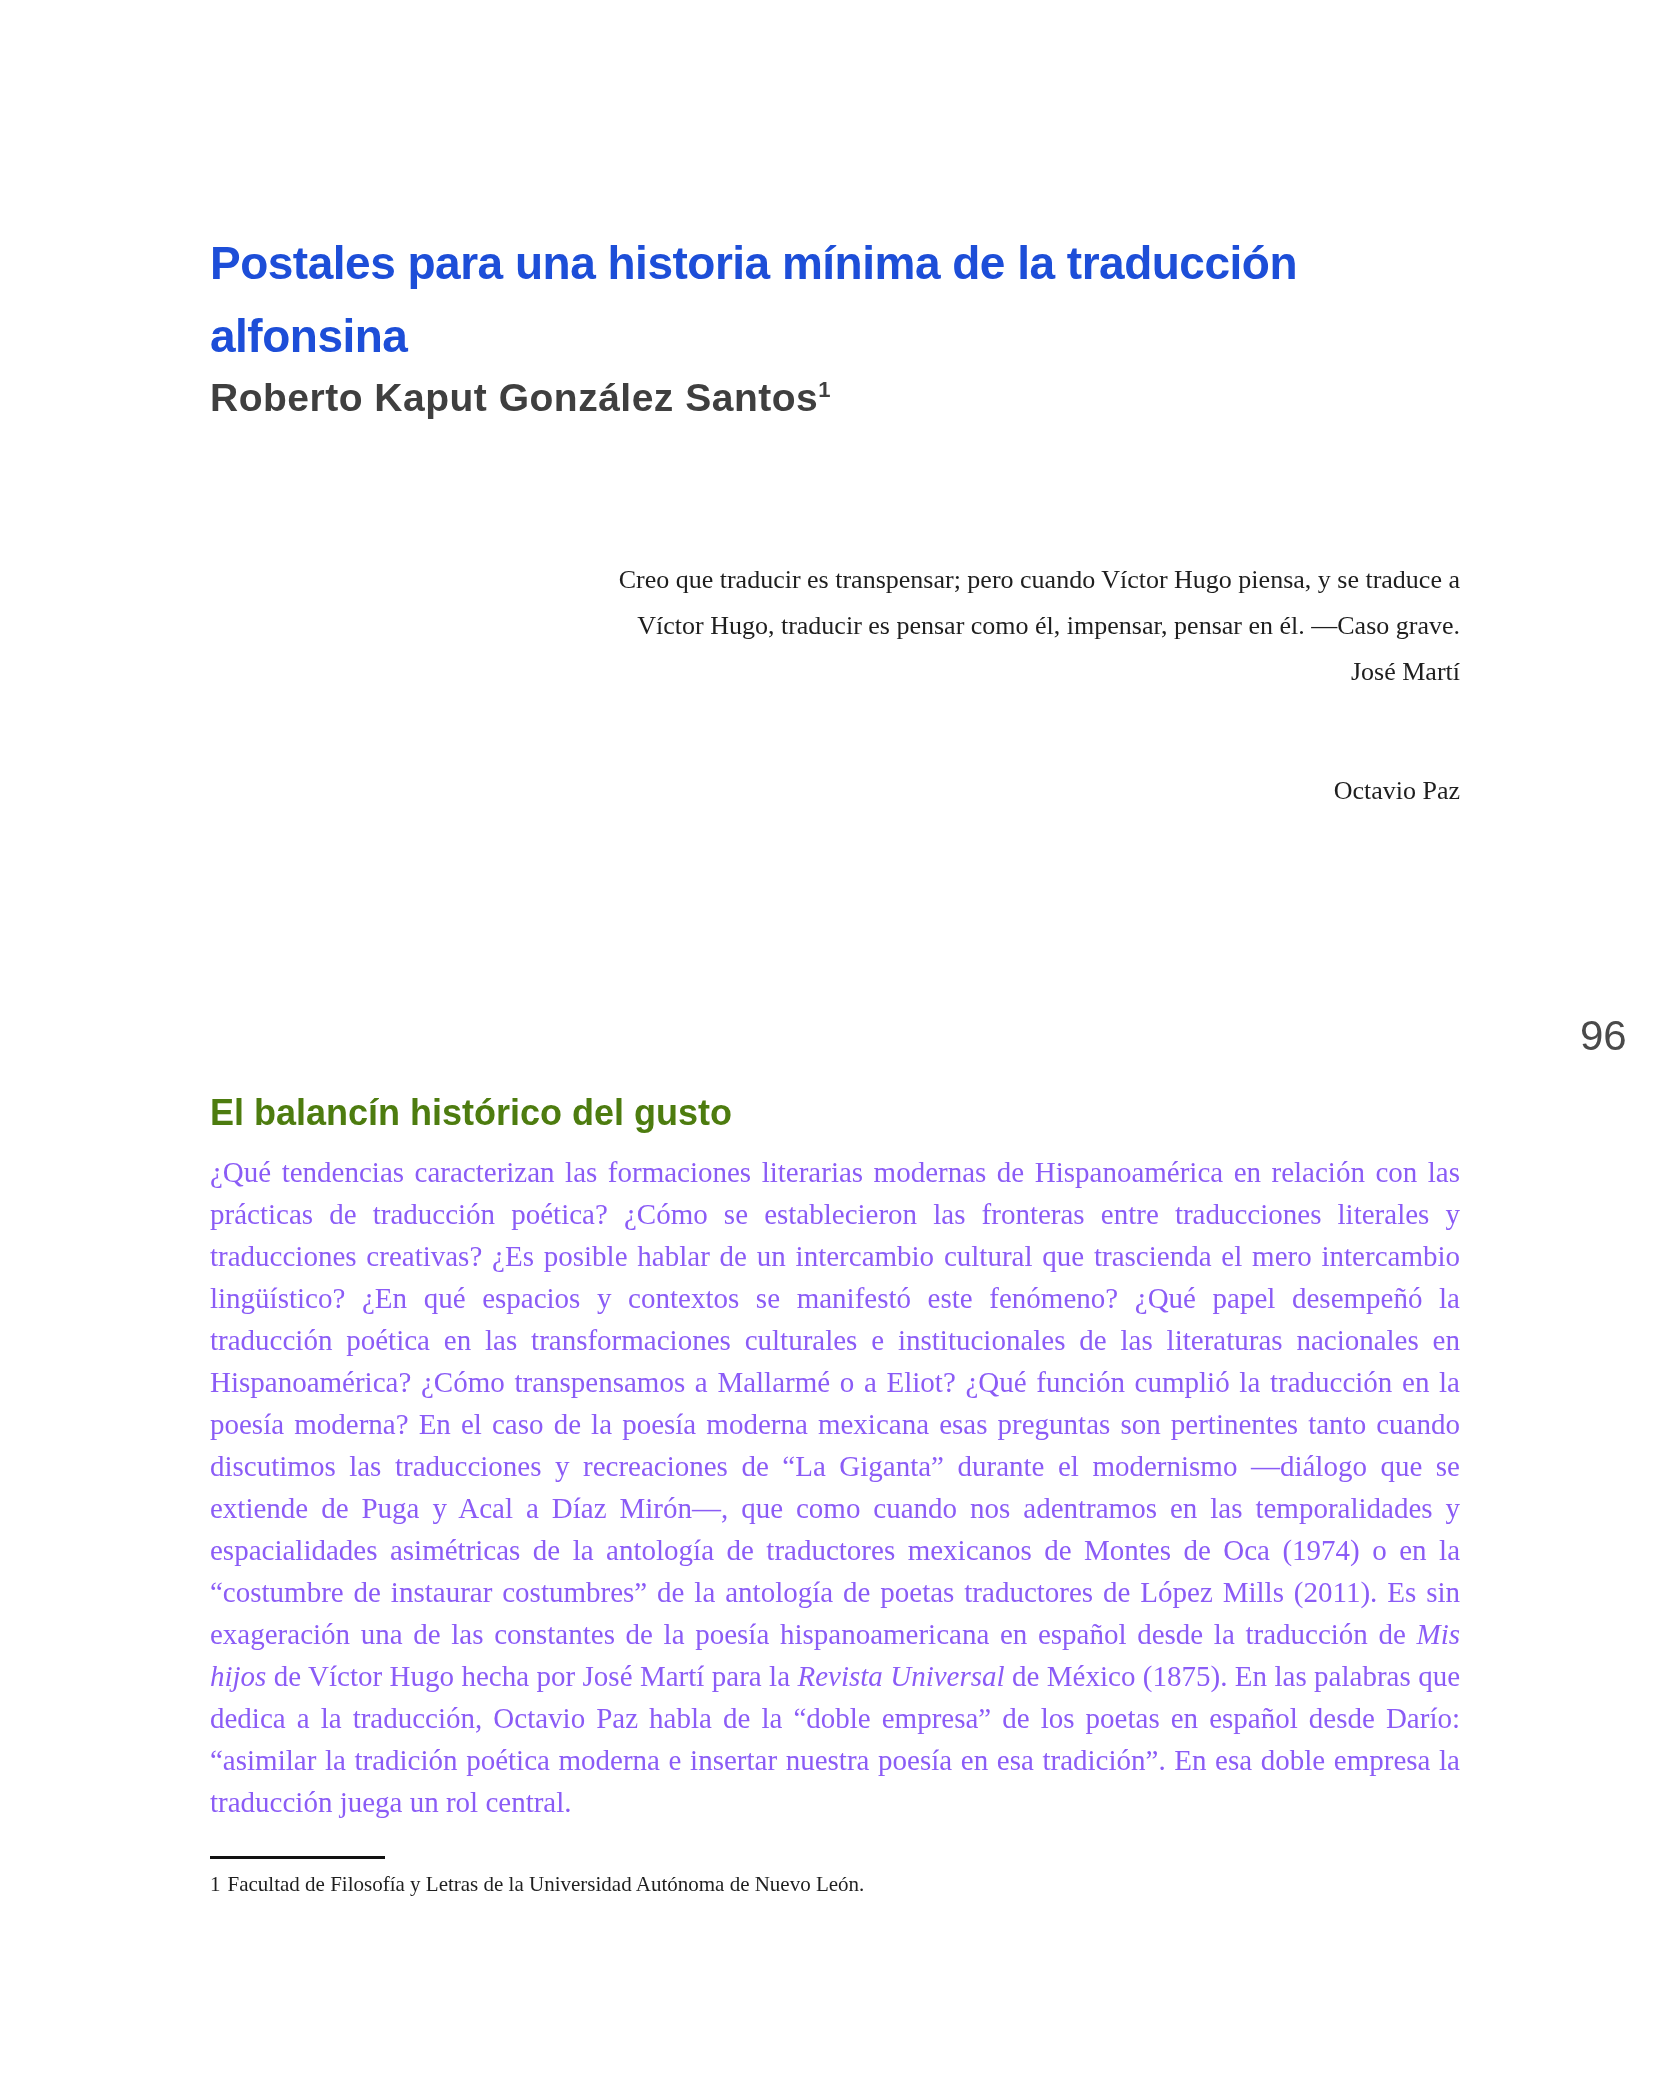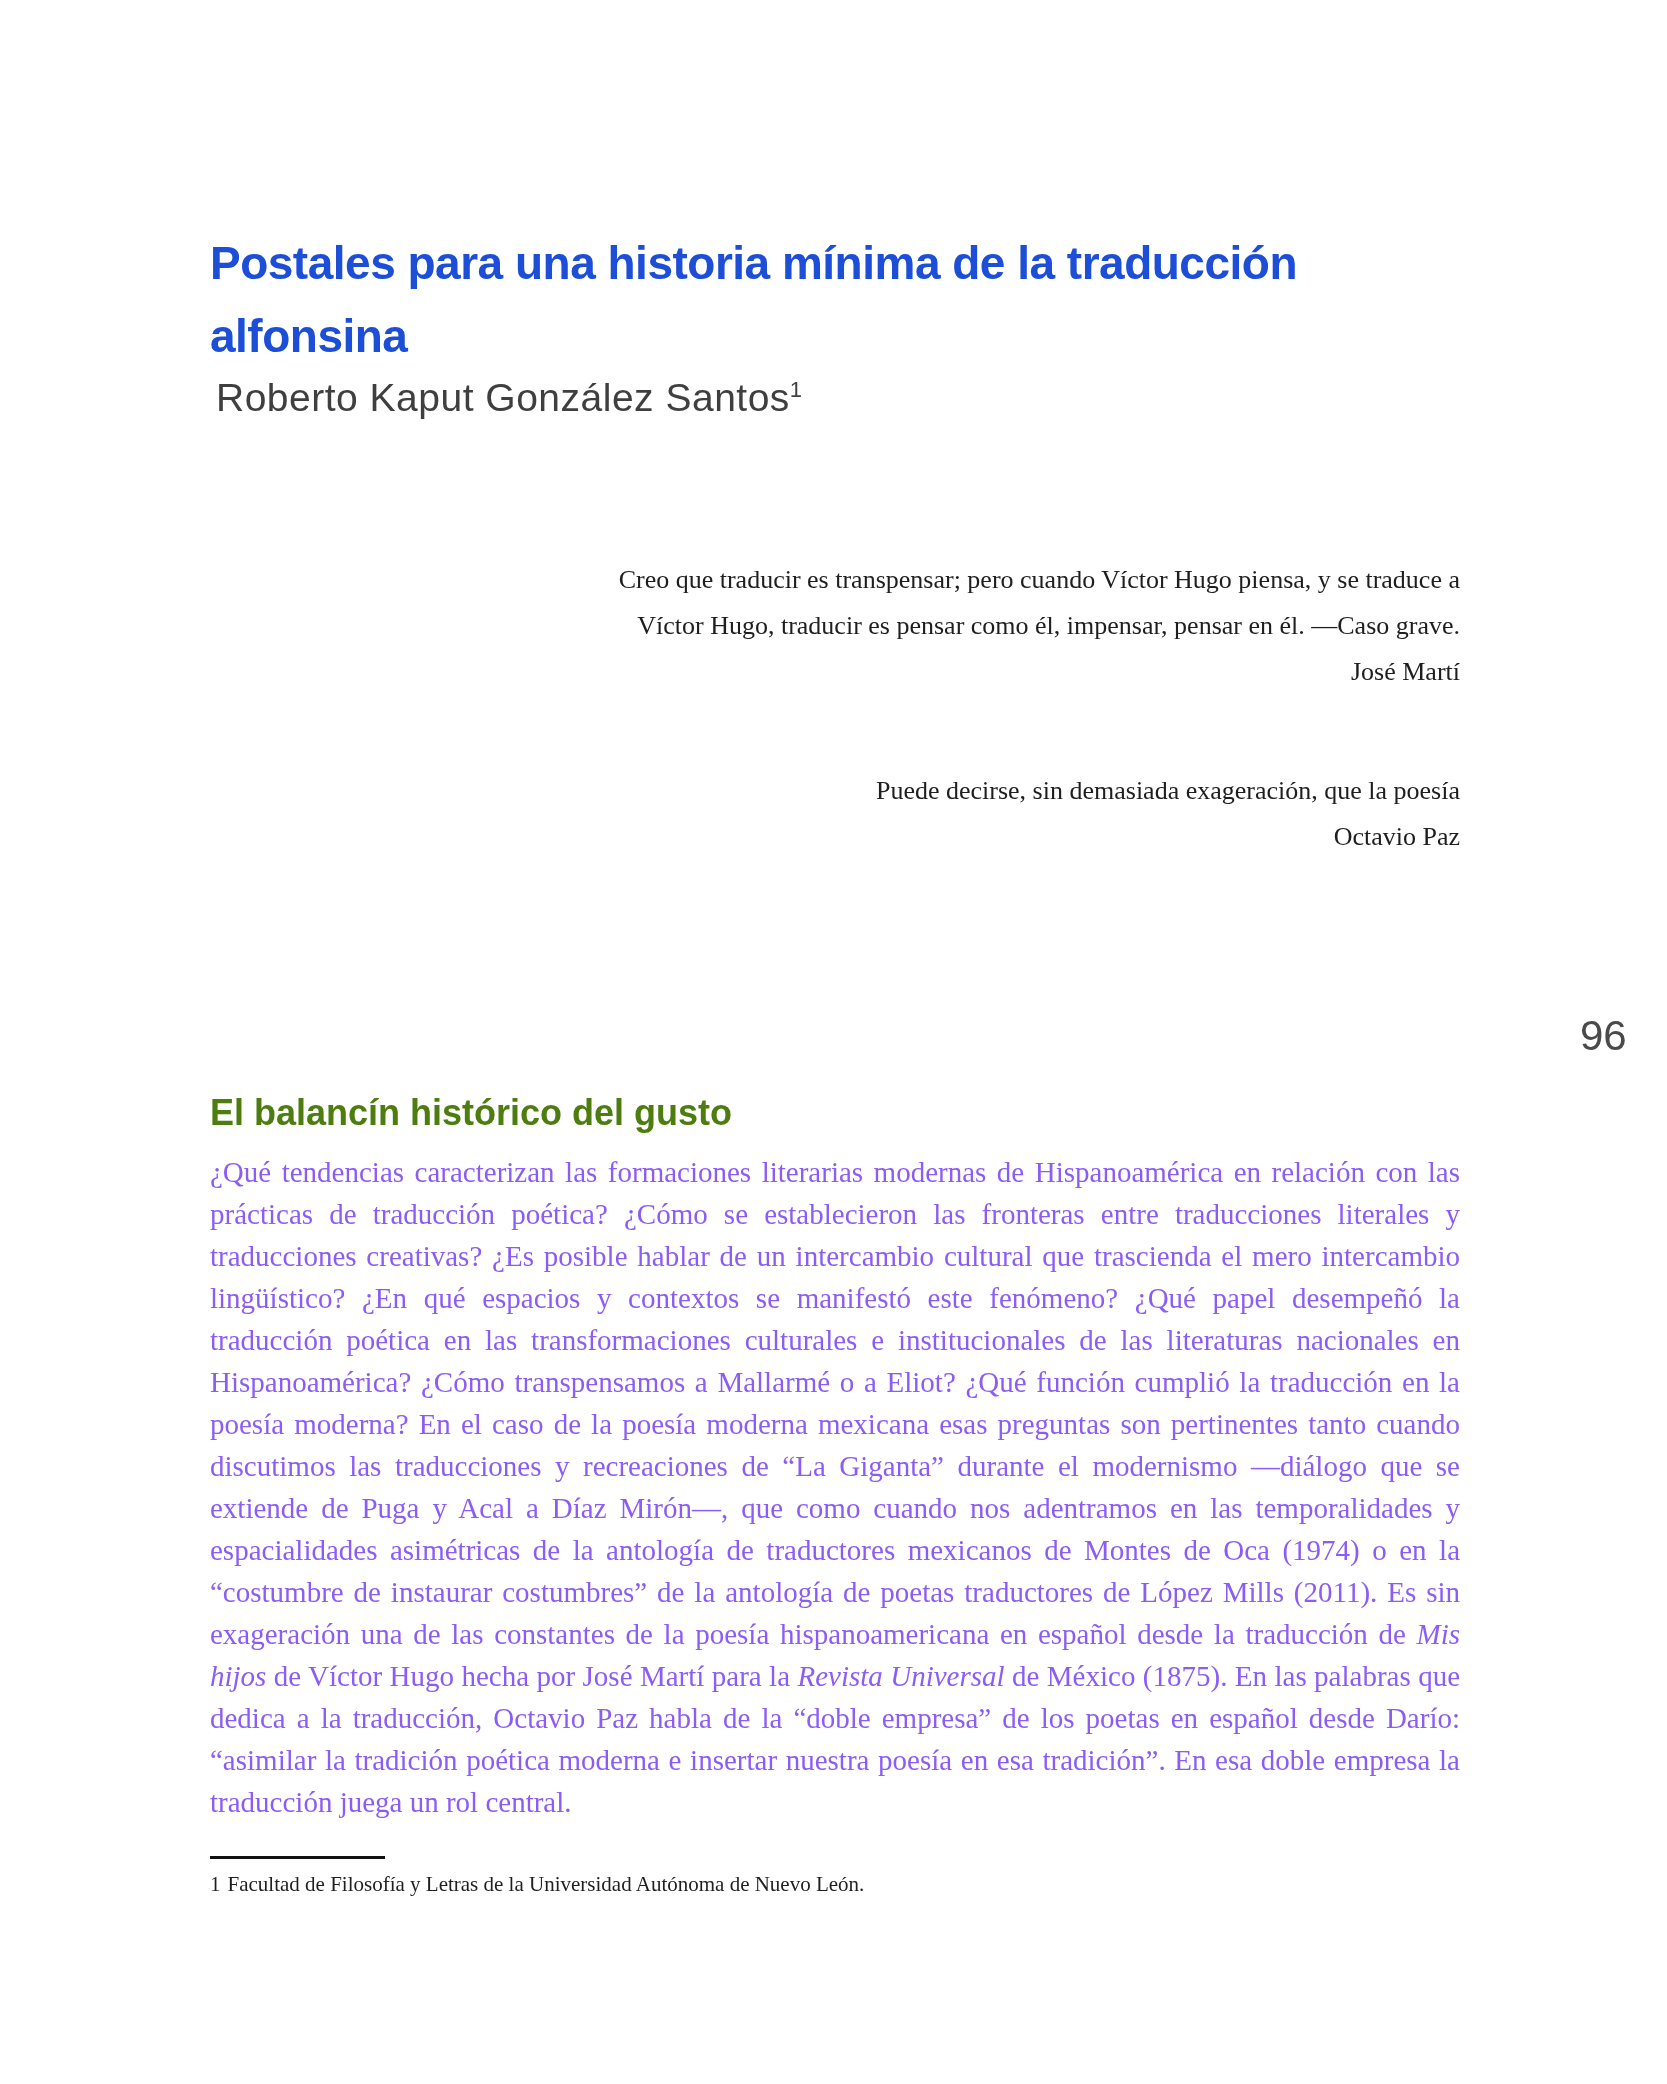--- a/index.html
+++ b/index.html
@@ -26,24 +26,24 @@
     font-weight: 700;
     font-size: 46px;
     line-height: 73px;
     letter-spacing: -0.5px;
     color: #1d4ed8;
   }
 
   
   .article-author {
     position: absolute;
-    left: 216px;
+    left: 210px;
     top: 376px;
     font-family: "Liberation Sans", sans-serif;
-    font-weight: 400;
+    font-weight: 700;
     font-size: 39px;
     letter-spacing: 0.5px;
     color: #3f3f3f;
   }
   .article-author sup {
     font-size: 22px;
     vertical-align: super;
     line-height: 0;
   }
 
@@ -132,21 +132,20 @@
     <span>Roberto Kaput González Santos</span><sup>1</sup>
   </div>
 
   <div class="epigraph epigraph-1">
       <div>Creo que traducir es transpensar; pero cuando Víctor Hugo piensa, y se traduce a</div>
       <div>Víctor Hugo, traducir es pensar como él, impensar, pensar en él. —Caso grave.</div>
       <div class="attribution">José Martí</div>
     </div>
 
   <div class="epigraph epigraph-2">
-      <div>Puede decirse, sin demasiada exageración, que la poesía</div>
       <div class="attribution">Octavio Paz</div>
     </div>
 
   <div class="page-number">96</div>
 
   <h2 class="section-heading">El balancín histórico del gusto</h2>
 
   <p class="body-paragraph" id="body-paragraph"><span>¿Qué tendencias caracterizan las formaciones literarias modernas de Hispanoamérica en relación con las prácticas de traducción poética? ¿Cómo se establecieron las fronteras entre traducciones literales y traducciones creativas? ¿Es posible hablar de un intercambio cultural que trascienda el mero intercambio lingüístico? ¿En qué espacios y contextos se manifestó este fenómeno? ¿Qué papel desempeñó la traducción poética en las transformaciones culturales e institucionales de las literaturas nacionales en Hispanoamérica? ¿Cómo transpensamos a Mallarmé o a Eliot? ¿Qué función cumplió la traducción en la poesía moderna? En el caso de la poesía moderna mexicana esas preguntas son pertinentes tanto cuando discutimos las traducciones y recreaciones de “La Giganta” durante el modernismo —diálogo que se extiende de Puga y Acal a Díaz Mirón—, que como cuando nos adentramos en las temporalidades y espacialidades asimétricas de la antología de traductores mexicanos de Montes de Oca (1974) o en la “costumbre de instaurar costumbres” de la antología de poetas traductores de López Mills (2011). Es sin exageración una de las constantes de la poesía hispanoamericana en español desde la traducción de </span><em>Mis hijos</em><span> de Víctor Hugo hecha por José Martí para la </span><em>Revista Universal</em><span> de México (1875). En las palabras que dedica a la traducción, Octavio Paz habla de la “doble empresa” de los poetas en español desde Darío: “asimilar la tradición poética moderna e insertar nuestra poesía en esa tradición”. En esa doble empresa la traducción juega un rol central.</span></p>
 
   <div class="footnote-rule"></div>

